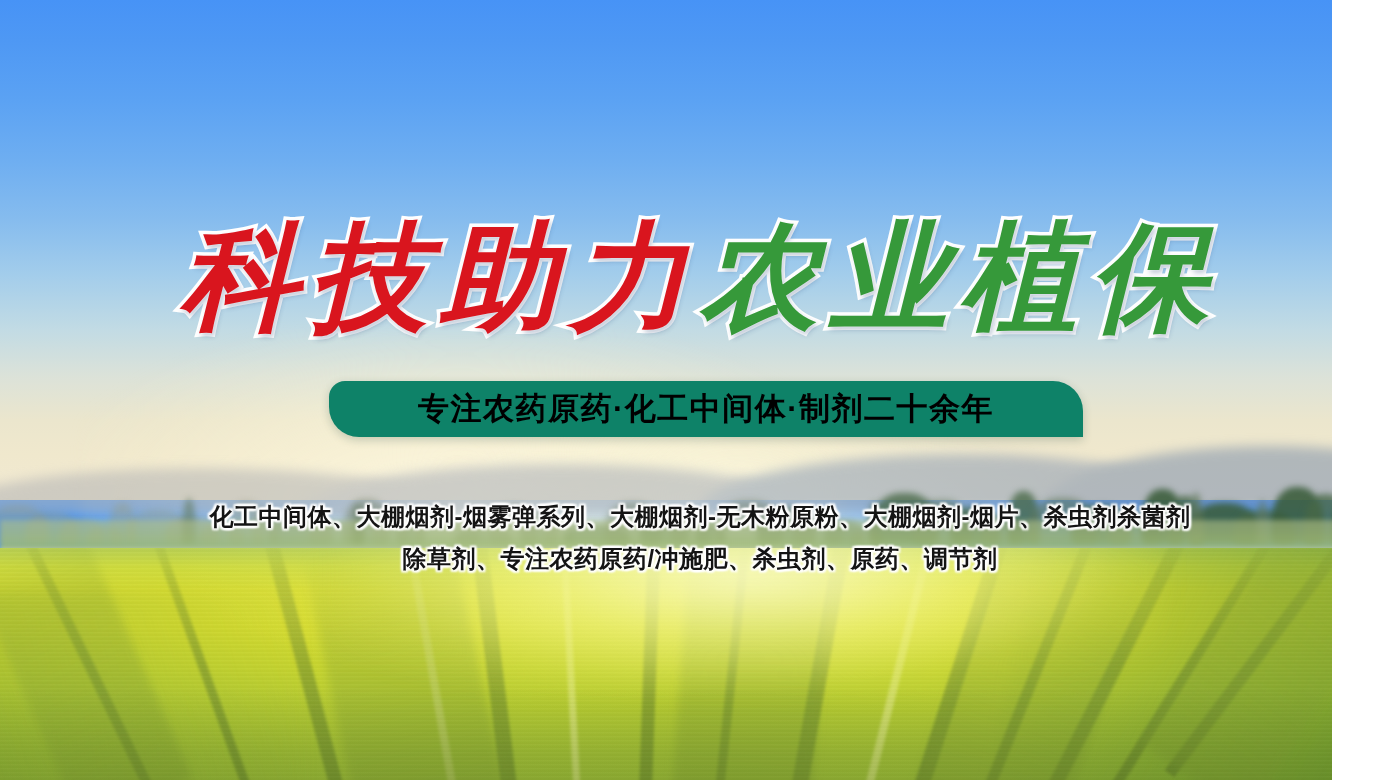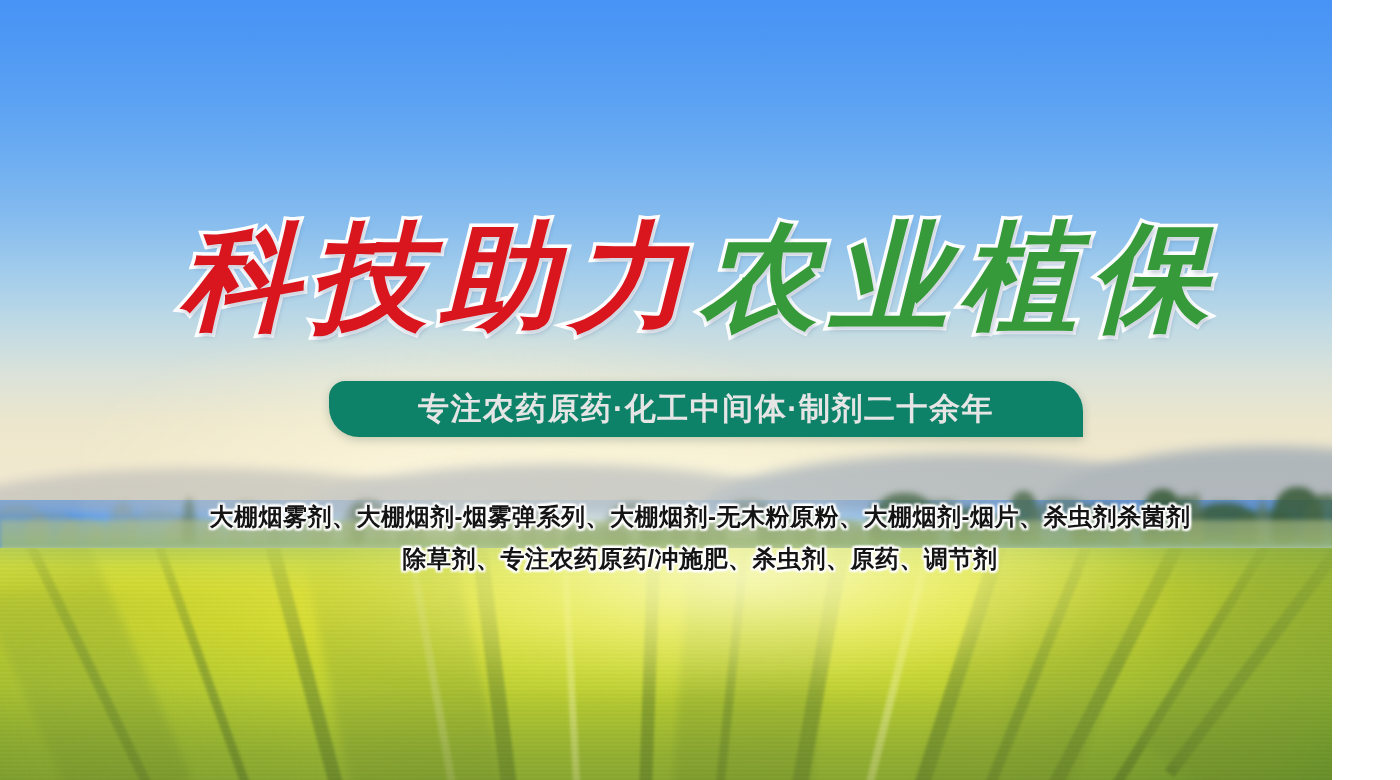--- a/index.html
+++ b/index.html
@@ -262,21 +262,21 @@
     left: 329px; top: 381px;
     width: 754px; height: 56px;
     background: #0e8268;
     border-radius: 16px 30px 0 30px;
     box-shadow: 0 3px 10px rgba(20,60,50,.22);
     display: flex;
     align-items: center;
     justify-content: center;
   }
   .pill-text {
-    color: #e5e5e5;
+    color: #000000;
     font-family: "Liberation Sans", "DejaVu Sans", sans-serif;
     font-weight: 700;
     font-size: 31px;
     letter-spacing: 1.5px;
     white-space: nowrap;
   }
 
   
   .products {
     position: absolute;
@@ -408,17 +408,17 @@
 
   <div class="headline">
     <span class="seg seg-red">科技助力</span><span class="seg seg-green">农业植保</span>
   </div>
 
   <div class="pill">
     <span class="pill-text">专注农药原药·化工中间体·制剂二十余年</span>
   </div>
 
   <div class="products">
-    <div class="product-line">大棚烟雾剂、大棚烟剂-烟雾弹系列、大棚烟剂-无木粉原粉、大棚烟剂-烟片、杀虫剂杀菌剂</div>
+    <div class="product-line">化工中间体、大棚烟剂-烟雾弹系列、大棚烟剂-无木粉原粉、大棚烟剂-烟片、杀虫剂杀菌剂</div>
     <div class="product-line">除草剂、专注农药原药/冲施肥、杀虫剂、原药、调节剂</div>
   </div>
 
 </div>
 
 </body></html>

